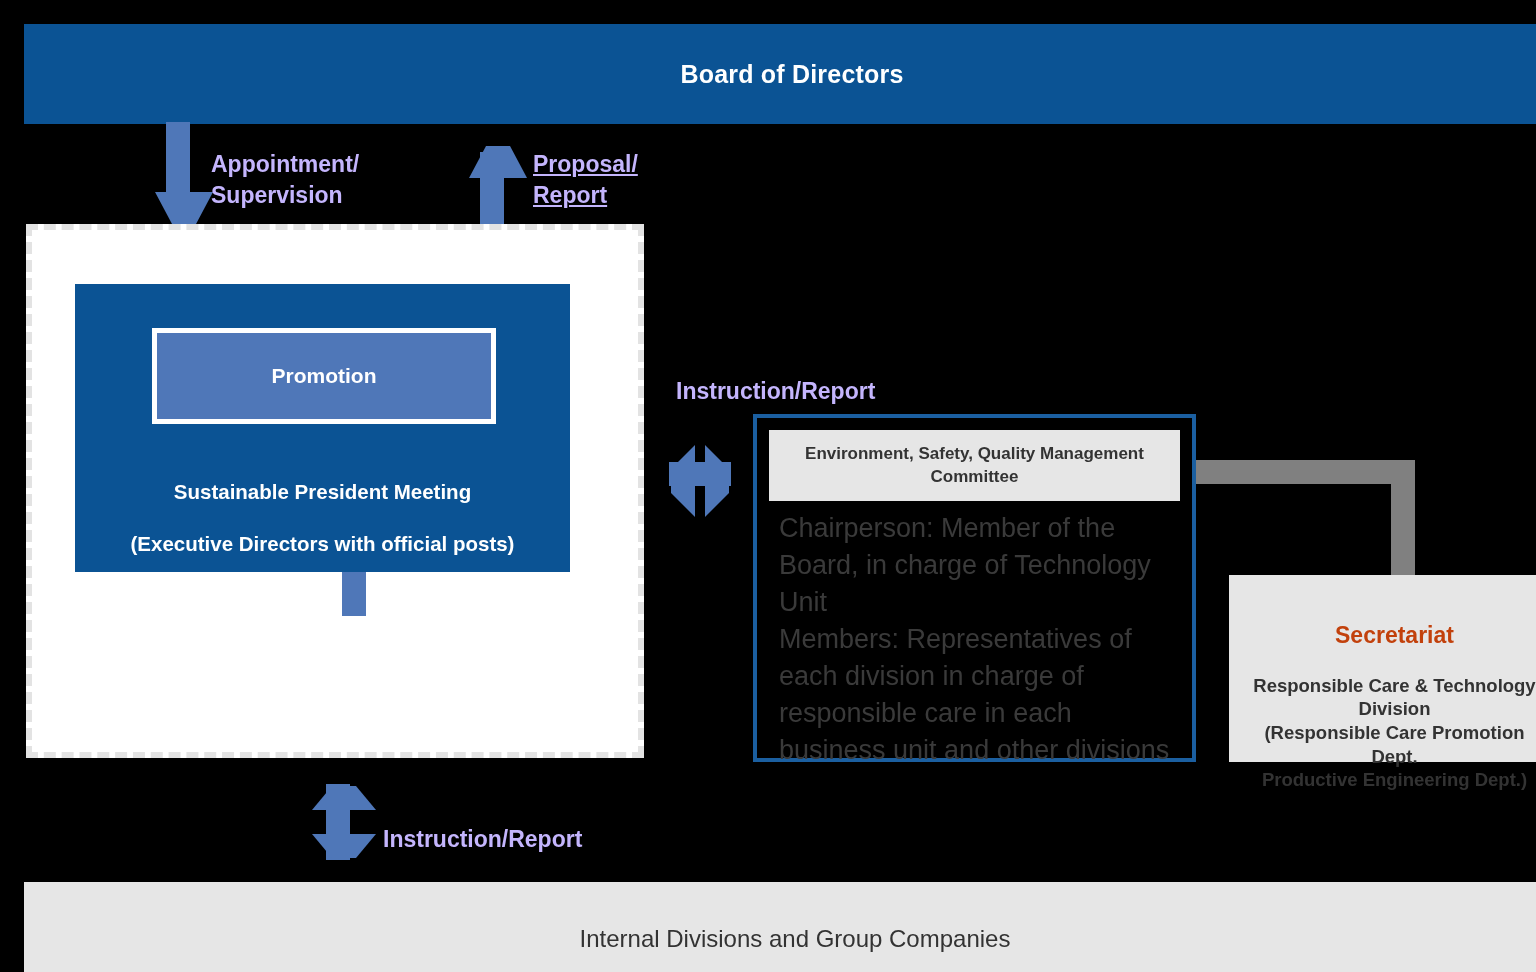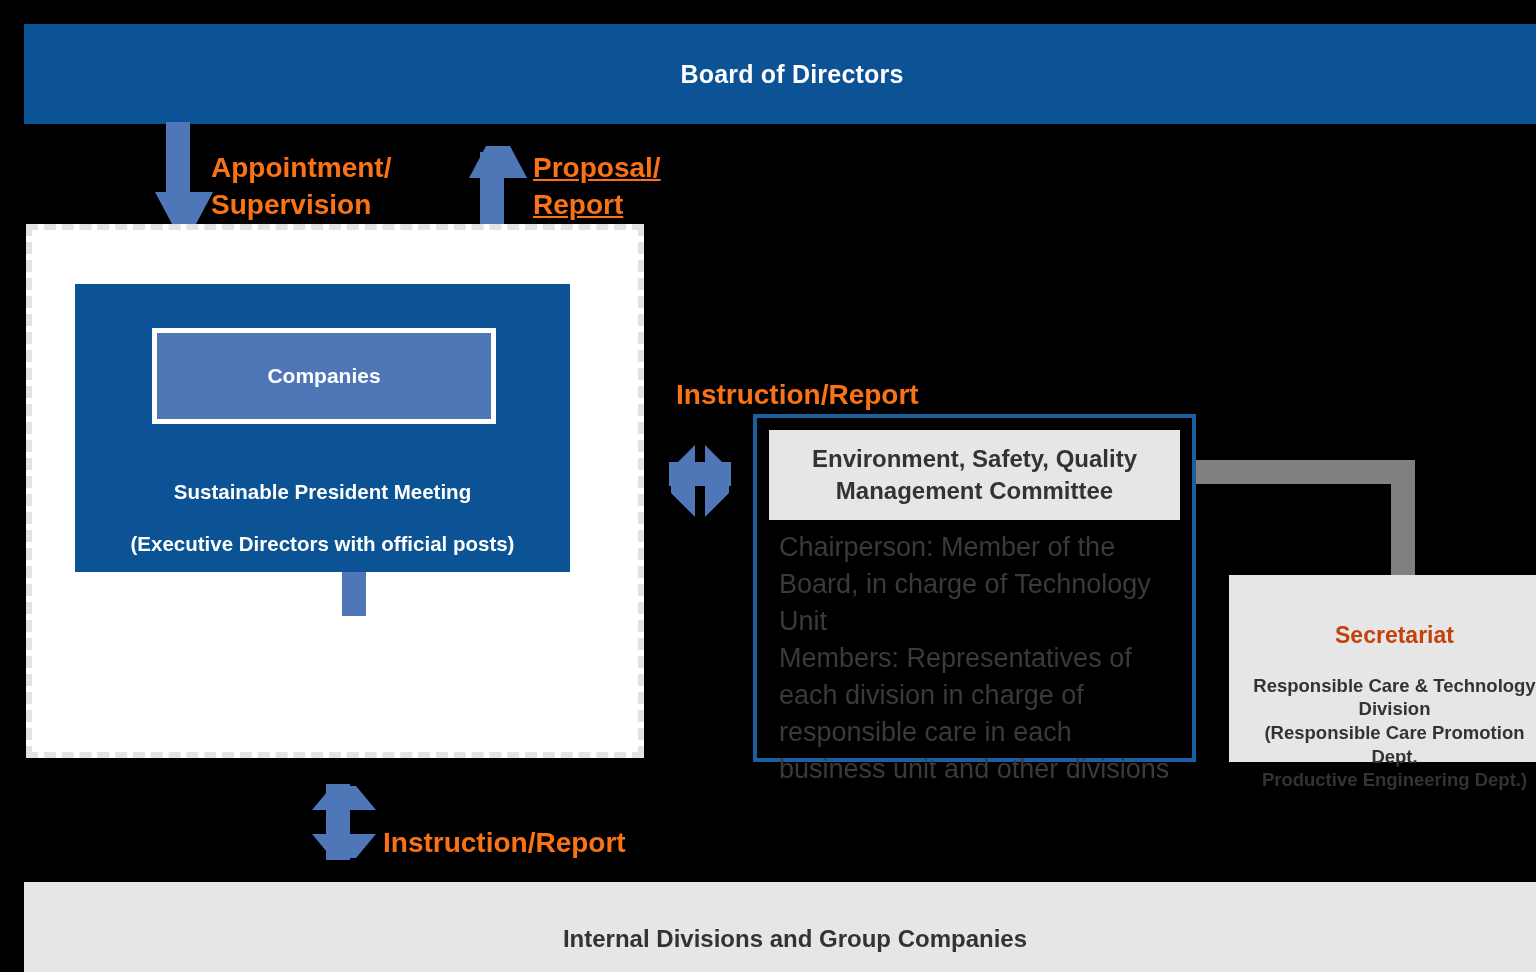--- a/index.html
+++ b/index.html
@@ -165,22 +165,22 @@
   #arrow-v-instruction .hd-dn {
     left: 0; bottom: 0;
     border-left: 20px solid transparent;
     border-right: 20px solid transparent;
     border-top: 24px solid #4f77b8;
   }
 
   
   .flow-label {
     position: absolute;
-    color: #f97316;
-    font-size: 28px;
+    color: #c4b5fd;
+    font-size: 23px;
     font-weight: bold;
     line-height: 1.33;
     white-space: pre-line;
   }
   #label-appointment { left: 175px; top: 113px; }
   #label-proposal    { left: 497px; top: 113px; text-decoration: underline; }
   #label-instruction-h { left: 640px; top: 340px; }
   #label-instruction-v { left: 347px; top: 788px; }
 
   
@@ -189,21 +189,21 @@
     left: 729px; top: 390px;
     width: 443px; height: 348px;
     border: 4px solid #1b5fa0;
     background: transparent;
   }
   .committee-header {
     background: #e6e6e6;
     padding: 13px 10px 12px;
     text-align: center;
     color: #333333;
-    font-size: 24px;
+    font-size: 17px;
     font-weight: bold;
     line-height: 1.35;
   }
   .committee-body {
     padding: 9px 9px 0 10px;
     color: #3a3a3a;
     font-size: 27px;
     line-height: 1.37;
     white-space: pre-line;
   }
@@ -252,21 +252,21 @@
     left: 0; top: 858px;
     width: 1536px; height: 114px;
     background: #e6e6e6;
     display: flex;
     align-items: center;
     justify-content: center;
   }
   .bottom-bar-label {
     color: #333333;
     font-size: 24px;
-    font-weight: bold;
+    font-weight: normal;
     margin-left: 6px;
   }
 </style>
 </head>
 <body>
 
 <div id="stage">
 
   <div class="board-bar">
     <span class="board-bar-label">Board of Directors</span>
@@ -283,21 +283,21 @@
     <div class="arrow-shaft-v sh"></div>
     <div class="arrow-head hd"></div>
   </div>
   <div class="flow-label" id="label-proposal">Proposal/
 Report</div>
 
   <div class="dashed-container">
 
     <div class="sm-block">
       <div class="president-box">
-        <span class="president-label">Companies</span>
+        <span class="president-label">Promotion</span>
       </div>
       <div class="sm-text">
         <div>Sustainable President Meeting</div>
         <div>(Executive Directors with official posts)</div>
       </div>
     </div>
 
     <div class="sm-exec-connector"></div>
 
   </div>

